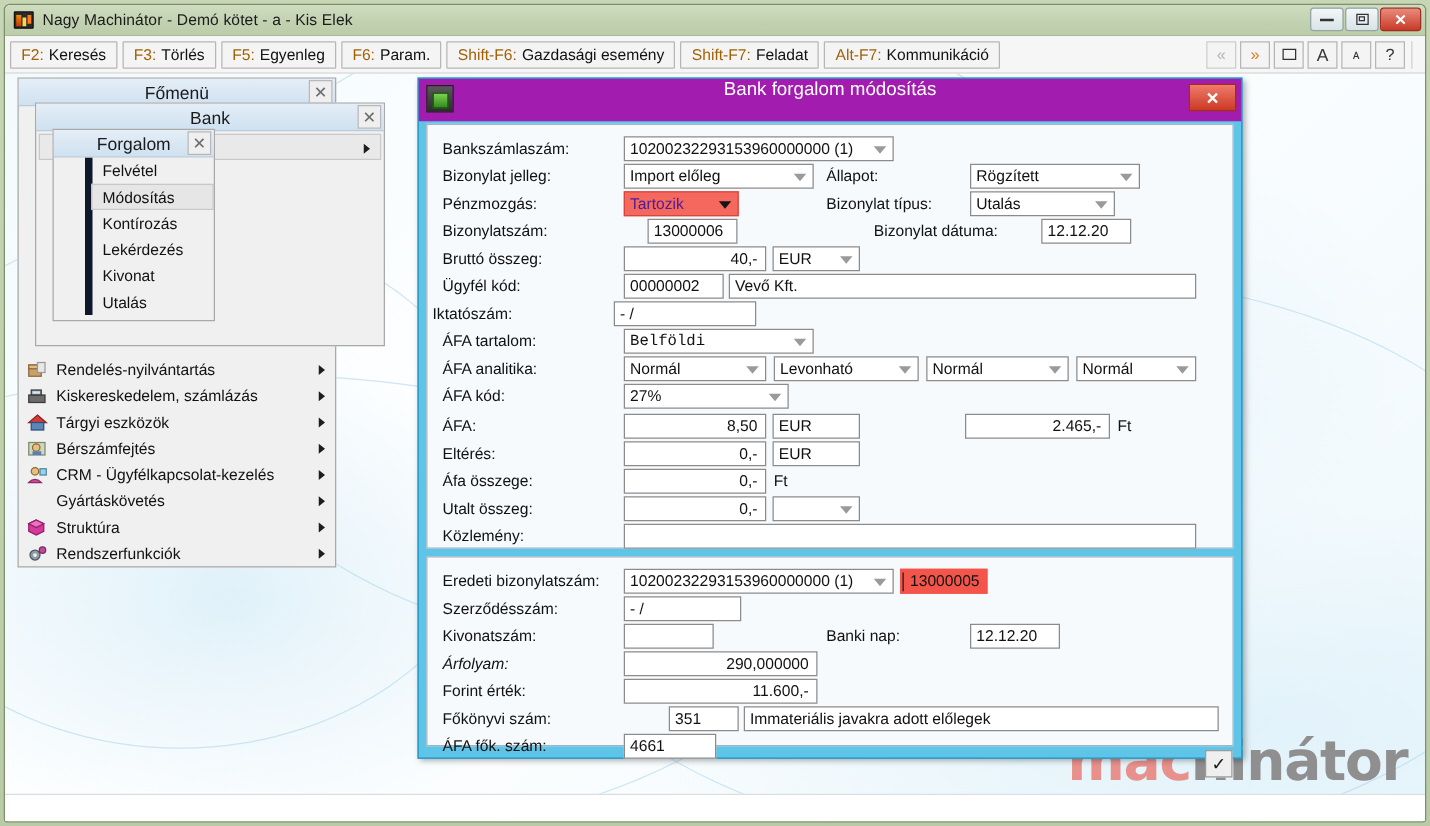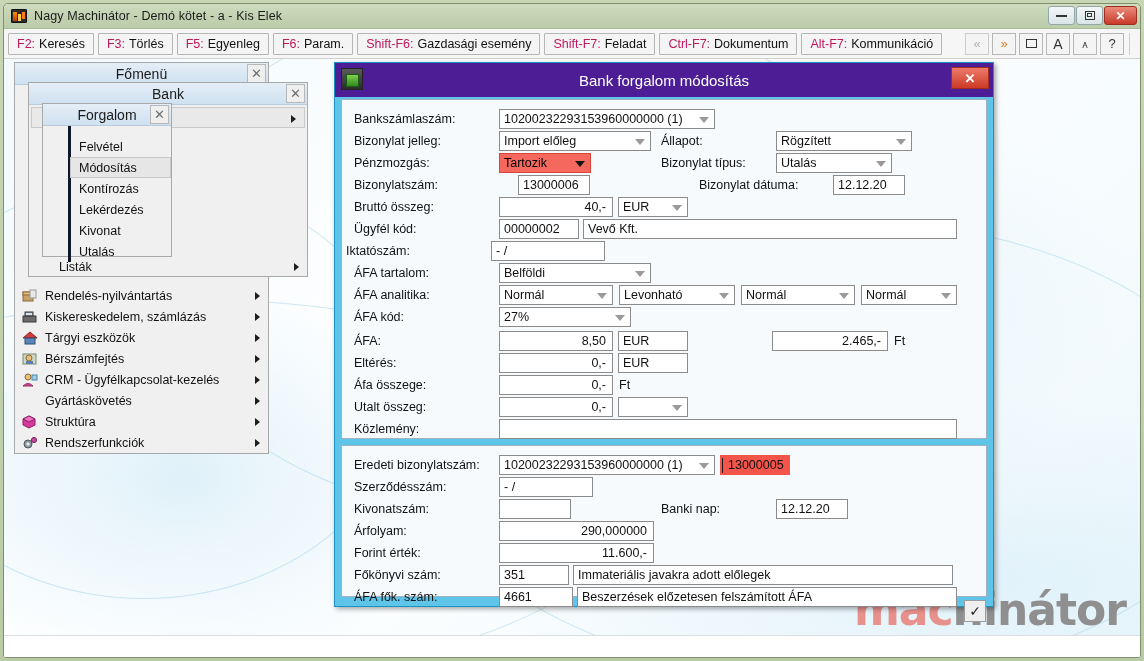--- a/index.html
+++ b/index.html
@@ -65,21 +65,21 @@
   .toolbar {
     position:absolute; left:0; top:25px; width:100%; height:30px;
     background:#f6f6f6; border-bottom:1px solid #d0d0d0;
     display:flex; align-items:center; padding:0 4px; gap:4px;
   }
   .tb-btn {
     height:22px; padding:0 8px; border:1px solid #b6b6b6; background:#f4f4f4;
     display:flex;align-items:center; font-size:12.5px; color:#111;
     border-radius:1px; white-space:nowrap;
   }
-  .tb-btn .k { color:#be185d; margin-right:4px; }
+  .tb-btn .k { color:#a16207; margin-right:4px; }
   .tb-right { margin-left:auto; display:flex; gap:3px; padding-right:4px;}
   .tb-ico {
     width:24px;height:22px;border:1px solid #b6b6b6;background:#f4f4f4;
     display:flex;align-items:center;justify-content:center;font-size:13px;color:#333;
   }
   .tb-ico.dim { color:#b3b3b3; border-color:#cdcdcd; }
   .tb-ico.orange { color:#e07b20; }
   .tb-ico .sq{width:11px;height:9px;border:1.5px solid #333;}
   .tb-sep { width:1px; height:22px; background:#cfcfcf; margin:0 2px;}
 
@@ -134,22 +134,22 @@
   .mi.hdrrow{background:#e9e9e9;border:1px solid #c9c9c9;}
 
   
   .dlg{
     position:absolute; left:330px; top:58px; width:660px; height:545px;
     background:#5ec4e8;
     border:1px solid #1a92c4;
     box-shadow:2px 2px 5px rgba(0,0,0,.35);
   }
   .dlg-title{
-    height:34px; background:#4c1d95; position:relative;
-    display:flex;align-items:center;justify-content:center;
+    height:34px; background:#a21caf; position:relative;
+    display:flex;justify-content:center;
     color:#fff; font-size:15px;
   }
   .dlg-ico{
     position:absolute;left:6px;top:5px;width:22px;height:22px;
     background:linear-gradient(180deg,#5a5a5a,#2c2c2c);border:1px solid #222;
   }
   .dlg-ico::after{content:"";position:absolute;left:4px;top:5px;width:11px;height:11px;
     background:linear-gradient(180deg,#7fd24f,#2f8b1e);border:1px solid #1b5d12;}
   .dlg-x{
     position:absolute; right:4px; top:4px; width:38px;height:22px;
@@ -180,21 +180,21 @@
     font-size:12.5px; color:#111; position:relative; overflow:hidden;
   }
   .fld.num{ justify-content:flex-end; padding-right:6px; }
   .caret{width:0;height:0;border-left:5px solid #9a9a9a;border-right:5px solid transparent;
          border-top:5px solid #9a9a9a;border-bottom:0; }
   .cb{ position:relative; }
   .cb .caret{ position:absolute; right:5px; top:7px;
     width:0;height:0;border-left:5px solid transparent;border-right:5px solid transparent;
     border-top:6px solid #9a9a9a; }
   .cb.dark .caret{ border-top-color:#111; }
-  .cb.red{ background:#f4685e; border:1px solid #d8453a; color:#000000; }
+  .cb.red{ background:#f4685e; border:1px solid #d8453a; color:#4c1d95; }
   .cb.red .caret{ border-top-color:#151515; }
   .hl{ background:#f4554a; color:#111; border:1px solid #f4554a; }
   .hl::before{content:"";position:absolute;left:1px;top:2px;width:1px;height:15px;background:#1b1b1b;}
   .unit{ font-size:12.5px; color:#111; margin-left:6px; }
 </style>
 </head>
 <body>
 
 <div id="app">
   <div class="win">
@@ -234,24 +234,20 @@
       </div>
       <div class="tb-btn">
         <span class="k">Shift-F6:</span>
         <span>Gazdasági esemény</span>
       </div>
       <div class="tb-btn">
         <span class="k">Shift-F7:</span>
         <span>Feladat</span>
       </div>
       <div class="tb-btn">
-        <span class="k">Ctrl-F7:</span>
-        <span>Dokumentum</span>
-      </div>
-      <div class="tb-btn">
         <span class="k">Alt-F7:</span>
         <span>Kommunikáció</span>
       </div>
 
       <div class="tb-right">
         <div class="tb-ico dim">«</div>
         <div class="tb-ico orange">»</div>
         <div class="tb-ico">
             <span class="sq"></span>
           </div>
@@ -387,32 +383,28 @@
             <span>mlákból</span>
           </div>
         <div class="mi">
             <span class="ic"></span>
             <span>őlegszámlákból</span>
           </div>
         <div class="mi">
             <span class="ic"></span>
             <span>postai csekkekből</span>
           </div>
-        <div class="mi" style="padding-left:30px;">
-          <span>Listák</span>
-          <span class="arrow"></span>
-        </div>
       </div>
 
       <div class="menu-panel" style="left:38px;top:44px;width:130px;height:154px;">
         <div class="menu-hdr">
           <span>Forgalom</span>
           <span class="x">✕</span>
         </div>
-        <div style="padding-top:10px;border-left:3px solid #0f172a;margin-left:25px;">
+        <div style="padding-top:0;border-left:6px solid #0f172a;margin-left:25px;">
           <div class="mi" style="padding-left:8px;">
               <span>Felvétel</span>
             </div>
           <div class="mi sel" style="padding-left:8px;margin-left:-1px;">
               <span>Módosítás</span>
             </div>
           <div class="mi" style="padding-left:8px;">
               <span>Kontírozás</span>
             </div>
           <div class="mi" style="padding-left:8px;">
@@ -494,21 +486,21 @@
               <span class="fld" style="width:374px;margin-left:4px;">Vevő Kft.</span>
             </div>
 
             <div class="row" style="left:4px;top:140px;">
               <span class="lbl" style="width:145px;">Iktatószám:</span>
               <span class="fld" style="width:114px;">-  /</span>
             </div>
 
             <div class="row" style="left:12px;top:162px;">
               <span class="lbl" style="width:145px;">ÁFA tartalom:</span>
-              <span class="fld cb" style="width:152px;">
+              <span class="fld cb" style="width:152px;font-family:Liberation Mono, monospace;">
                 <span>Belföldi</span>
                 <span class="caret"></span>
               </span>
             </div>
 
             <div class="row" style="left:12px;top:184px;">
               <span class="lbl" style="width:145px;">ÁFA analitika:</span>
               <span class="fld cb" style="width:114px;">
                 <span>Normál</span>
                 <span class="caret"></span>
@@ -586,39 +578,38 @@
             </div>
 
             <div class="row" style="left:12px;top:52px;">
               <span class="lbl" style="width:145px;">Kivonatszám:</span>
               <span class="fld" style="width:72px;"></span>
               <span class="lbl" style="width:115px;margin-left:90px;">Banki nap:</span>
               <span class="fld" style="width:72px;">12.12.20</span>
             </div>
 
             <div class="row" style="left:12px;top:74px;">
-              <span class="lbl" style="width:145px;">Árfolyam:</span>
+              <span class="lbl" style="width:145px;font-style:italic;">Árfolyam:</span>
               <span class="fld num" style="width:155px;">290,000000</span>
             </div>
 
             <div class="row" style="left:12px;top:96px;">
               <span class="lbl" style="width:145px;">Forint érték:</span>
               <span class="fld num" style="width:155px;">11.600,-</span>
             </div>
 
             <div class="row" style="left:12px;top:118px;">
               <span class="lbl" style="width:145px;">Főkönyvi szám:</span>
-              <span class="fld" style="width:70px;">351</span>
+              <span class="fld" style="width:56px;margin-left:36px;">351</span>
               <span class="fld" style="width:380px;margin-left:4px;">Immateriális javakra adott előlegek</span>
             </div>
 
             <div class="row" style="left:12px;top:140px;">
               <span class="lbl" style="width:145px;">ÁFA fők. szám:</span>
               <span class="fld" style="width:74px;">4661</span>
-              <span class="fld" style="width:380px;margin-left:4px;">Beszerzések előzetesen felszámított ÁFA</span>
             </div>
 
             <div class="ok-btn" style="bottom:-26px;right:0;">✓</div>
           </div>
 
         </div>
       </div>
 
     </div>
   </div>

